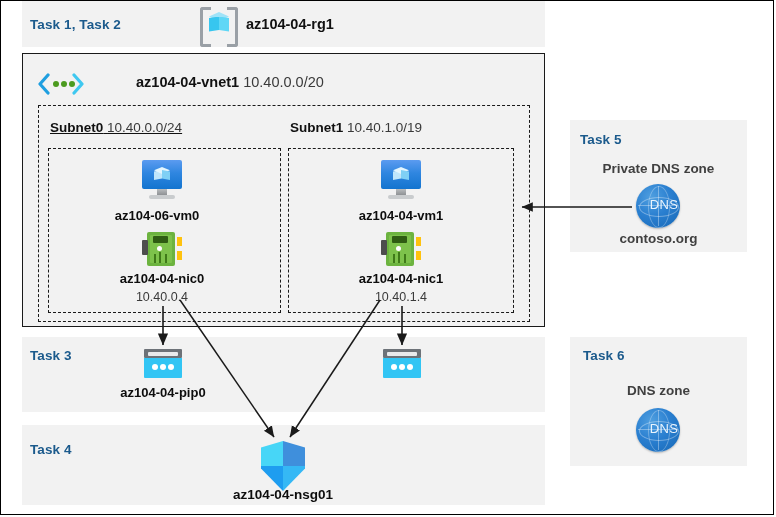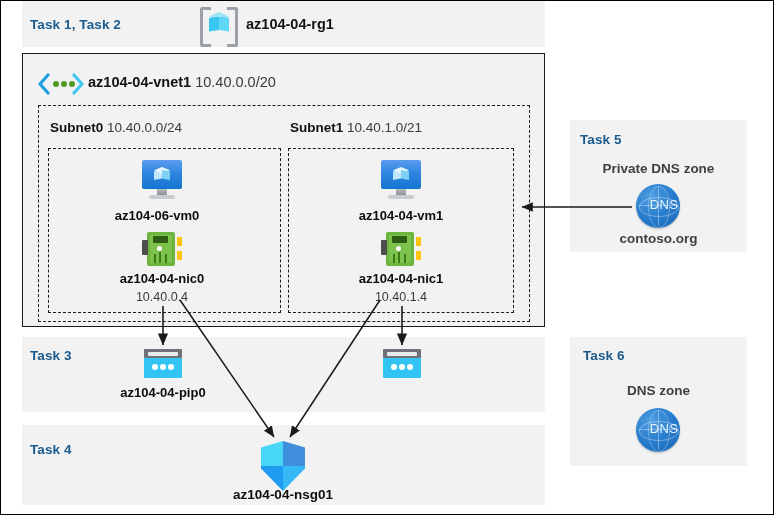--- a/index.html
+++ b/index.html
@@ -5,21 +5,21 @@
   html,body{margin:0;padding:0;background:#ffffff;}
   body{font-family:"Liberation Sans", sans-serif;}
   #stage{position:relative;width:776px;height:517px;background:#ffffff;overflow:hidden;}
 
   .panel{position:absolute;background:#f2f2f2;}
   .outer-border{position:absolute;left:0;top:0;width:774px;height:515px;border:1px solid #000;box-sizing:border-box;}
 
   .task-label{position:absolute;color:#1b5a8c;font-weight:bold;font-size:13.5px;letter-spacing:.1px;}
 
   .hdr-title{position:absolute;font-size:14.5px;font-weight:bold;color:#111;}
-  .vnet-title{position:absolute;font-size:14.5px;color:#111;}
+  .vnet-title{position:absolute;font-size:14.5px;color:#111;margin-left:48px;}
   .vnet-title b{font-weight:bold;}
   .vnet-title span.cidr{font-weight:normal;color:#3a3a3a;}
 
   .vnet-box{position:absolute;border:1.6px solid #1a1a1a;background:#f2f2f2;box-sizing:border-box;}
   .dashed-outer{position:absolute;border:1.6px dashed #1a1a1a;box-sizing:border-box;}
   .dashed-inner{position:absolute;border:1.5px dashed #1a1a1a;box-sizing:border-box;}
 
   .subnet-title{position:absolute;font-size:13.5px;color:#111;}
   .subnet-title b{font-weight:bold;}
   .subnet-title .cidr{font-weight:normal;color:#3a3a3a;}
@@ -141,21 +141,21 @@
         </svg>
     </div>
   </div>
   <div class="vnet-title" style="left:88px;top:74px;">
     <b>az104-04-vnet1</b>
     <span class="cidr">10.40.0.0/20</span>
   </div>
 
   <div class="dashed-outer" style="left:38px;top:105px;width:492px;height:217px;"></div>
 
-  <div class="subnet-title" style="left:50px;top:120px;">
+  <div class="subnet-title" style="left:50px;top:120px;text-decoration:underline;">
     <b>Subnet0</b>
     <span class="cidr">10.40.0.0/24</span>
   </div>
   <div class="dashed-inner" style="left:48px;top:148px;width:233px;height:165px;"></div>
 
   <div class="icon vm-icon" style="left:140px;top:160px;">
     <div class="vm-screen"></div>
       <div class="vm-cube">
         <i></i>
       </div>
@@ -174,21 +174,21 @@
     <div class="nic-trace" style="left:23px;top:22px;height:9px;"></div>
     <div class="nic-left"></div>
     <div class="nic-tab" style="top:5px;"></div>
     <div class="nic-tab" style="top:19px;"></div>
   </div>
   <div class="node-label" style="left:82px;top:271px;width:160px;">az104-04-nic0</div>
   <div class="node-sub" style="left:82px;top:290px;width:160px;">10.40.0.4</div>
 
   <div class="subnet-title" style="left:290px;top:120px;">
     <b>Subnet1</b>
-    <span class="cidr">10.40.1.0/21</span>
+    <span class="cidr">10.40.1.0/19</span>
   </div>
   <div class="dashed-inner" style="left:288px;top:148px;width:226px;height:165px;"></div>
 
   <div class="icon vm-icon" style="left:379px;top:160px;">
     <div class="vm-screen"></div>
       <div class="vm-cube">
         <i></i>
       </div>
       <div class="vm-neck"></div>
       <div class="vm-base"></div>

